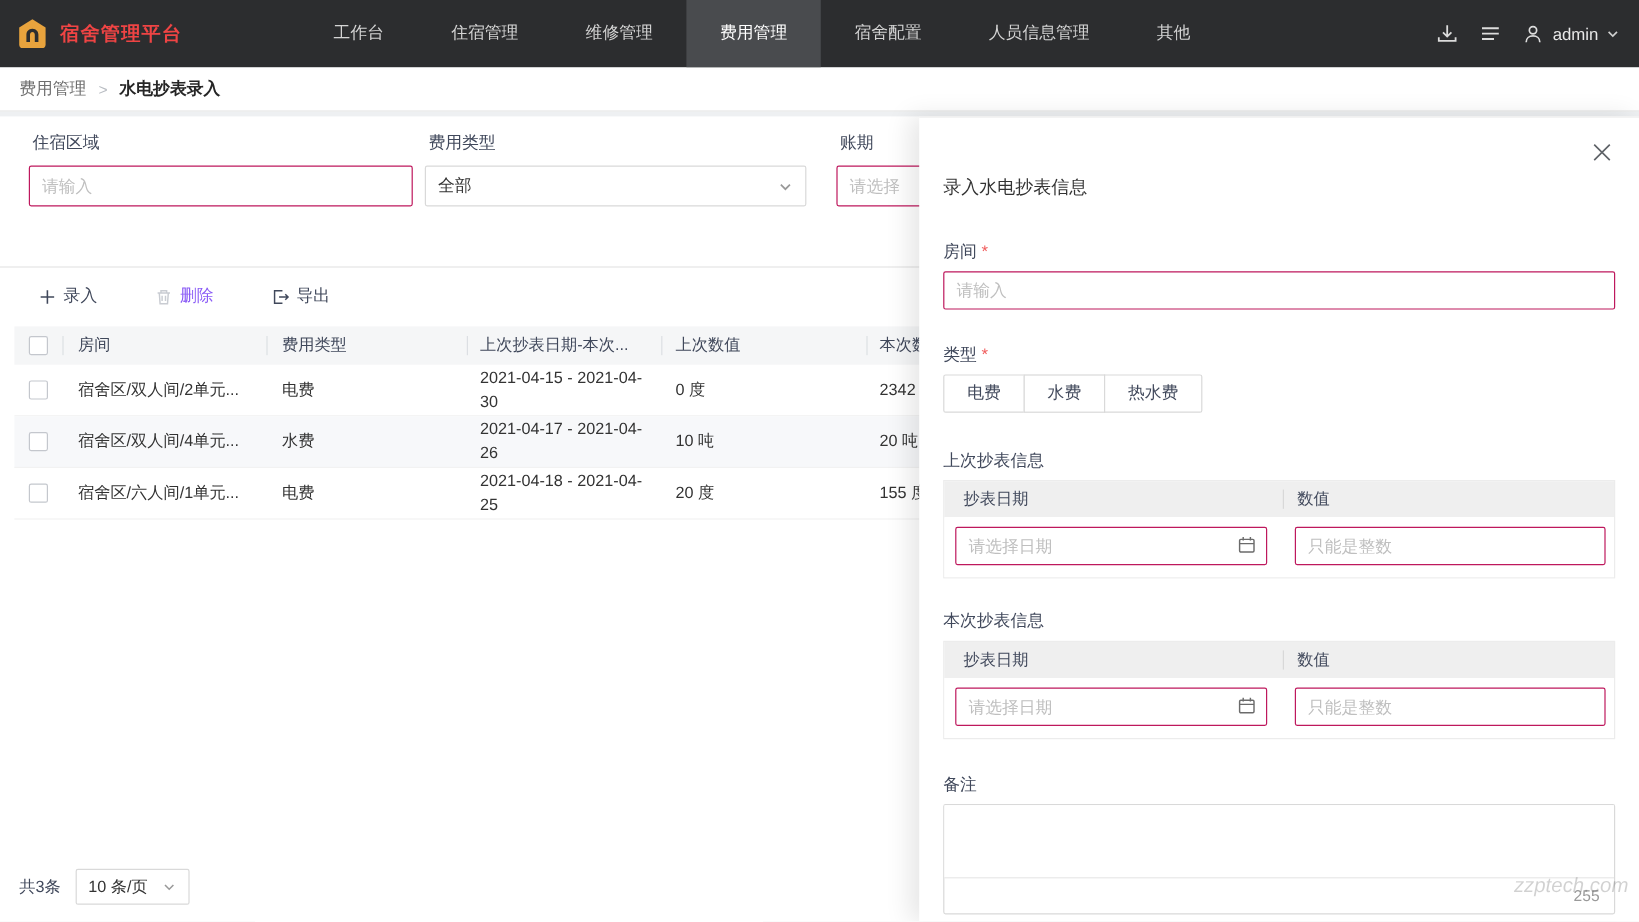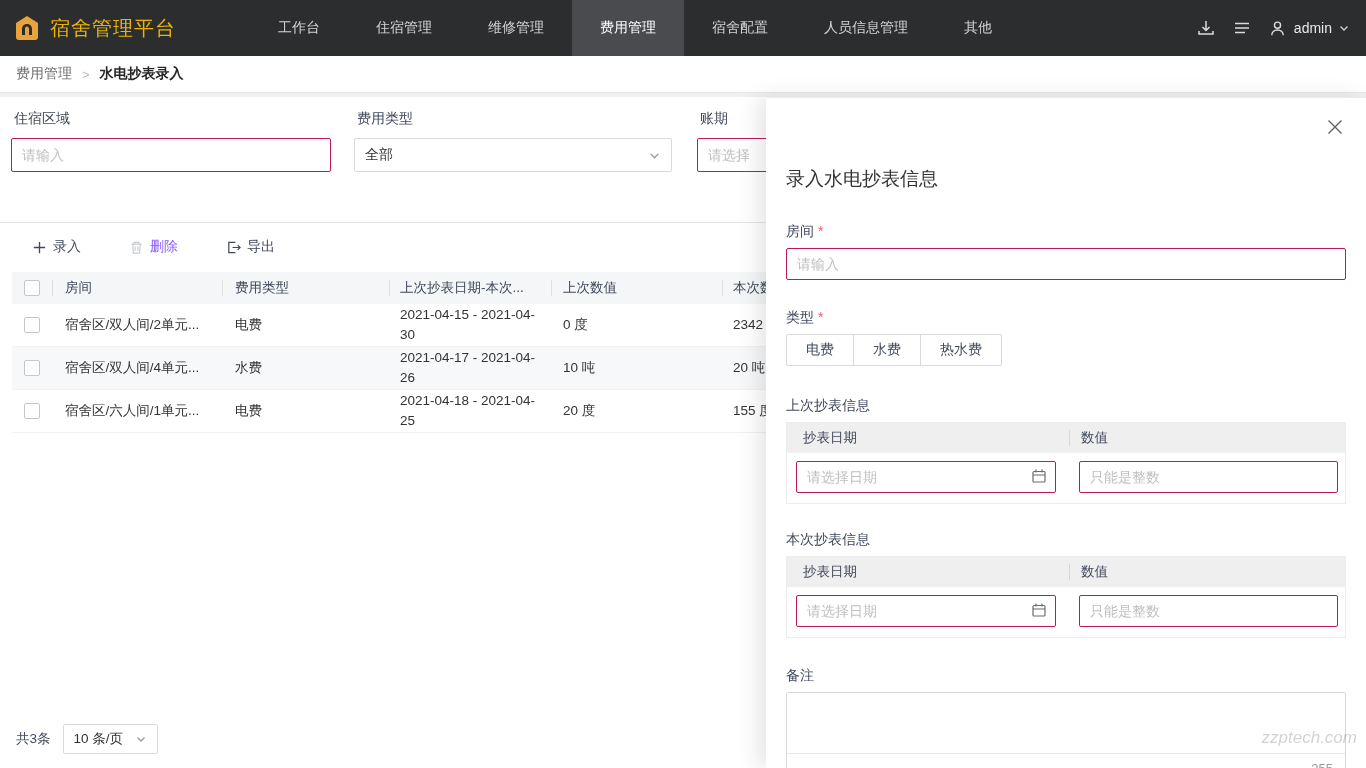--- a/index.html
+++ b/index.html
@@ -4,40 +4,40 @@
 <style>
   * { margin:0; padding:0; box-sizing:border-box; }
   html,body { width:1366px; height:768px; }
   body { font-family:"Liberation Sans","DejaVu Sans",sans-serif; }
   #app { position:relative; width:1366px; height:768px; background:#eef0f2; overflow:hidden; }
 
   
   .topbar { position:absolute; top:0; left:0; width:1366px; height:56px; background:#2c2d2f; display:flex; align-items:stretch; z-index:5; }
   .brand { display:flex; align-items:center; padding-left:14px; width:250px; }
   .brand-icon { width:26px; height:26px; margin-right:10px; display:flex; }
-  .brand-title { color:#eab308; font-size:20px; font-weight:normal; letter-spacing:1px; white-space:nowrap; }
+  .brand-title { color:#ef4444; font-size:16px; font-weight:bold; letter-spacing:1px; white-space:nowrap; }
   .nav { display:flex; align-items:stretch; }
   .nav-item { display:flex; align-items:center; padding:0 28px; font-size:14px; color:#d4d4d4; cursor:pointer; white-space:nowrap; }
   .nav-item.active { background:#494b4e; color:#ffffff; }
   .topbar-right { margin-left:auto; display:flex; align-items:center; gap:16px; padding-right:16px; color:#dcdcdc; }
   .tb-icon { width:20px; height:20px; display:flex; align-items:center; justify-content:center; cursor:pointer; }
   .admin-box { display:flex; align-items:center; gap:6px; cursor:pointer; }
   .admin-name { font-size:14px; color:#e8e8e8; }
 
   
   .breadcrumb { position:absolute; top:56px; left:0; width:1366px; height:37px; background:#ffffff; border-bottom:1px solid #e6e6e6; display:flex; align-items:center; padding-left:16px; font-size:14px; }
   .crumb-parent { color:#6e6e6e; cursor:pointer; }
   .crumb-sep { color:#b8bcc2; margin:0 10px; font-size:13px; }
   .crumb-current { color:#262626; font-weight:bold; }
 
   
   .main { position:absolute; top:97px; left:0; width:1366px; height:671px; background:#ffffff; }
   .filter-group { position:absolute; top:13px; }
   .filter-label { font-size:14px; color:#40485b; margin-bottom:10px; margin-left:3px; }
-  .f-region { left:11px; width:320px; }
+  .f-region { left:24px; width:320px; }
   .f-feetype { left:354px; width:318px; }
   .f-period { left:697px; width:330px; }
   .text-input { width:100%; height:34px; border:1px solid #be185d; border-radius:2px; padding:0 10px; font-size:14px; color:#333; outline:none; background:#fff; }
   .text-input::placeholder { color:#bfbfbf; }
   .select-box { width:100%; height:34px; border:1px solid #d9d9d9; border-radius:2px; background:#fff; display:flex; align-items:center; justify-content:space-between; padding:0 10px; font-size:14px; color:#333; cursor:pointer; }
   .chev { color:#999; display:flex; }
 
   .section-divider { position:absolute; top:125px; left:0; width:1366px; border-bottom:1px solid #e4e4e4; }
 
   .toolbar { position:absolute; top:131px; left:0; width:1366px; height:38px; display:flex; align-items:center; padding-left:32px; gap:48px; }
@@ -62,21 +62,21 @@
   .cell-text { overflow:hidden; white-space:nowrap; text-overflow:ellipsis; }
 
   
   .pagination { position:absolute; left:16px; bottom:14px; display:flex; align-items:center; gap:12px; }
   .page-total { font-size:13.5px; color:#40485b; }
   .page-size { width:95px; height:30px; border:1px solid #d9d9d9; border-radius:2px; display:flex; align-items:center; justify-content:space-between; padding:0 10px; font-size:13.5px; color:#333; cursor:pointer; background:#fff; }
 
   
   .drawer { position:absolute; top:97px; left:766px; width:600px; height:671px; background:#ffffff; box-shadow:-8px 0 20px rgba(0,0,0,0.10); border-top:1px solid #ececec; z-index:10; padding:0 20px; }
   .drawer-close { position:absolute; top:20px; right:22px; width:18px; height:18px; color:#5f6368; cursor:pointer; display:flex; }
-  .drawer-title { padding-top:68px; font-size:19px; color:#333; line-height:26px;font-family:Liberation Serif, serif; }
+  .drawer-title { padding-top:46px; font-size:15px; color:#333; line-height:26px;font-family:Liberation Serif, serif; }
   .field-label { margin-top:30px; font-size:14px; color:#40485b; line-height:18px; }
   .field-label .req { color:#f05b5b; margin-left:4px; }
   .lbl-type { margin-top:28px; }
   .drawer .text-input { height:32px; margin-top:8px; }
   .type-group { margin-top:8px; display:flex; }
   .type-btn { height:32px; padding:0 19px; background:#fff; border:1px solid #d9d9d9; font-size:14px; color:#40485b; cursor:pointer; margin-left:-1px; font-family:inherit; }
   .type-btn:first-child { margin-left:0; border-radius:2px 0 0 2px; }
   .type-btn:last-child { border-radius:0 2px 2px 0; }
   .mini-title { margin-top:30px; font-size:14px; color:#40485b; line-height:18px; }
   .mini-title.second { margin-top:26px; }

